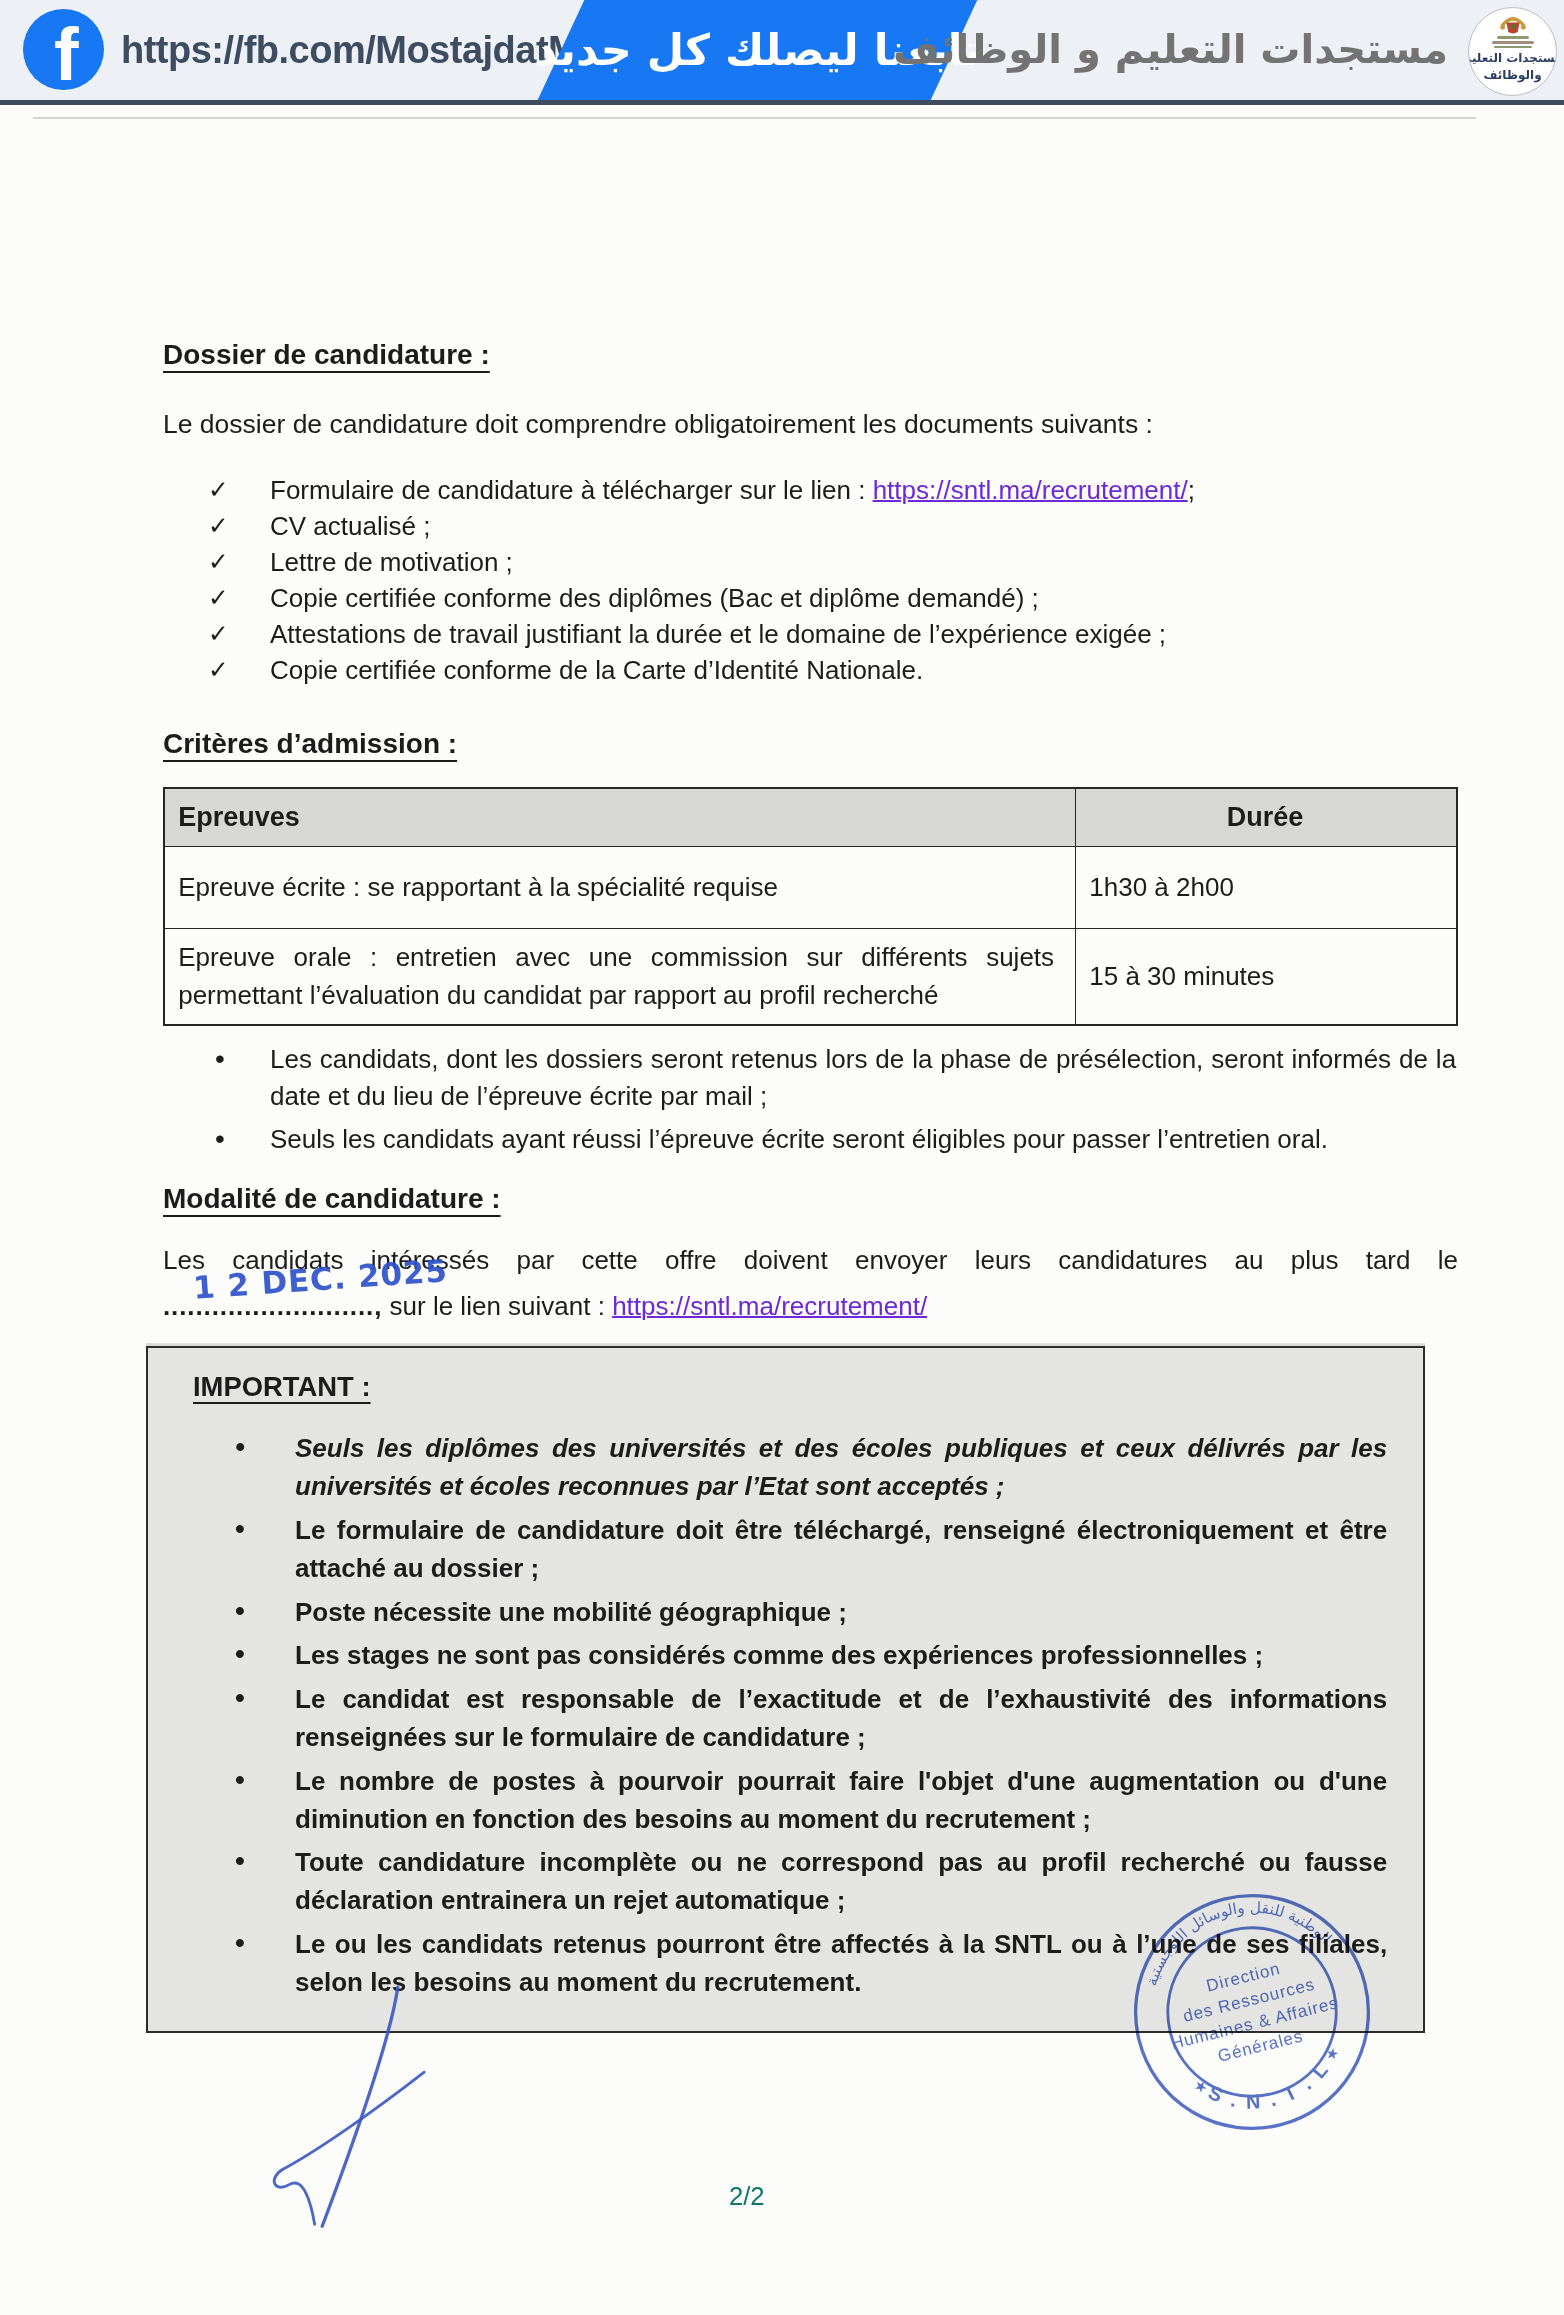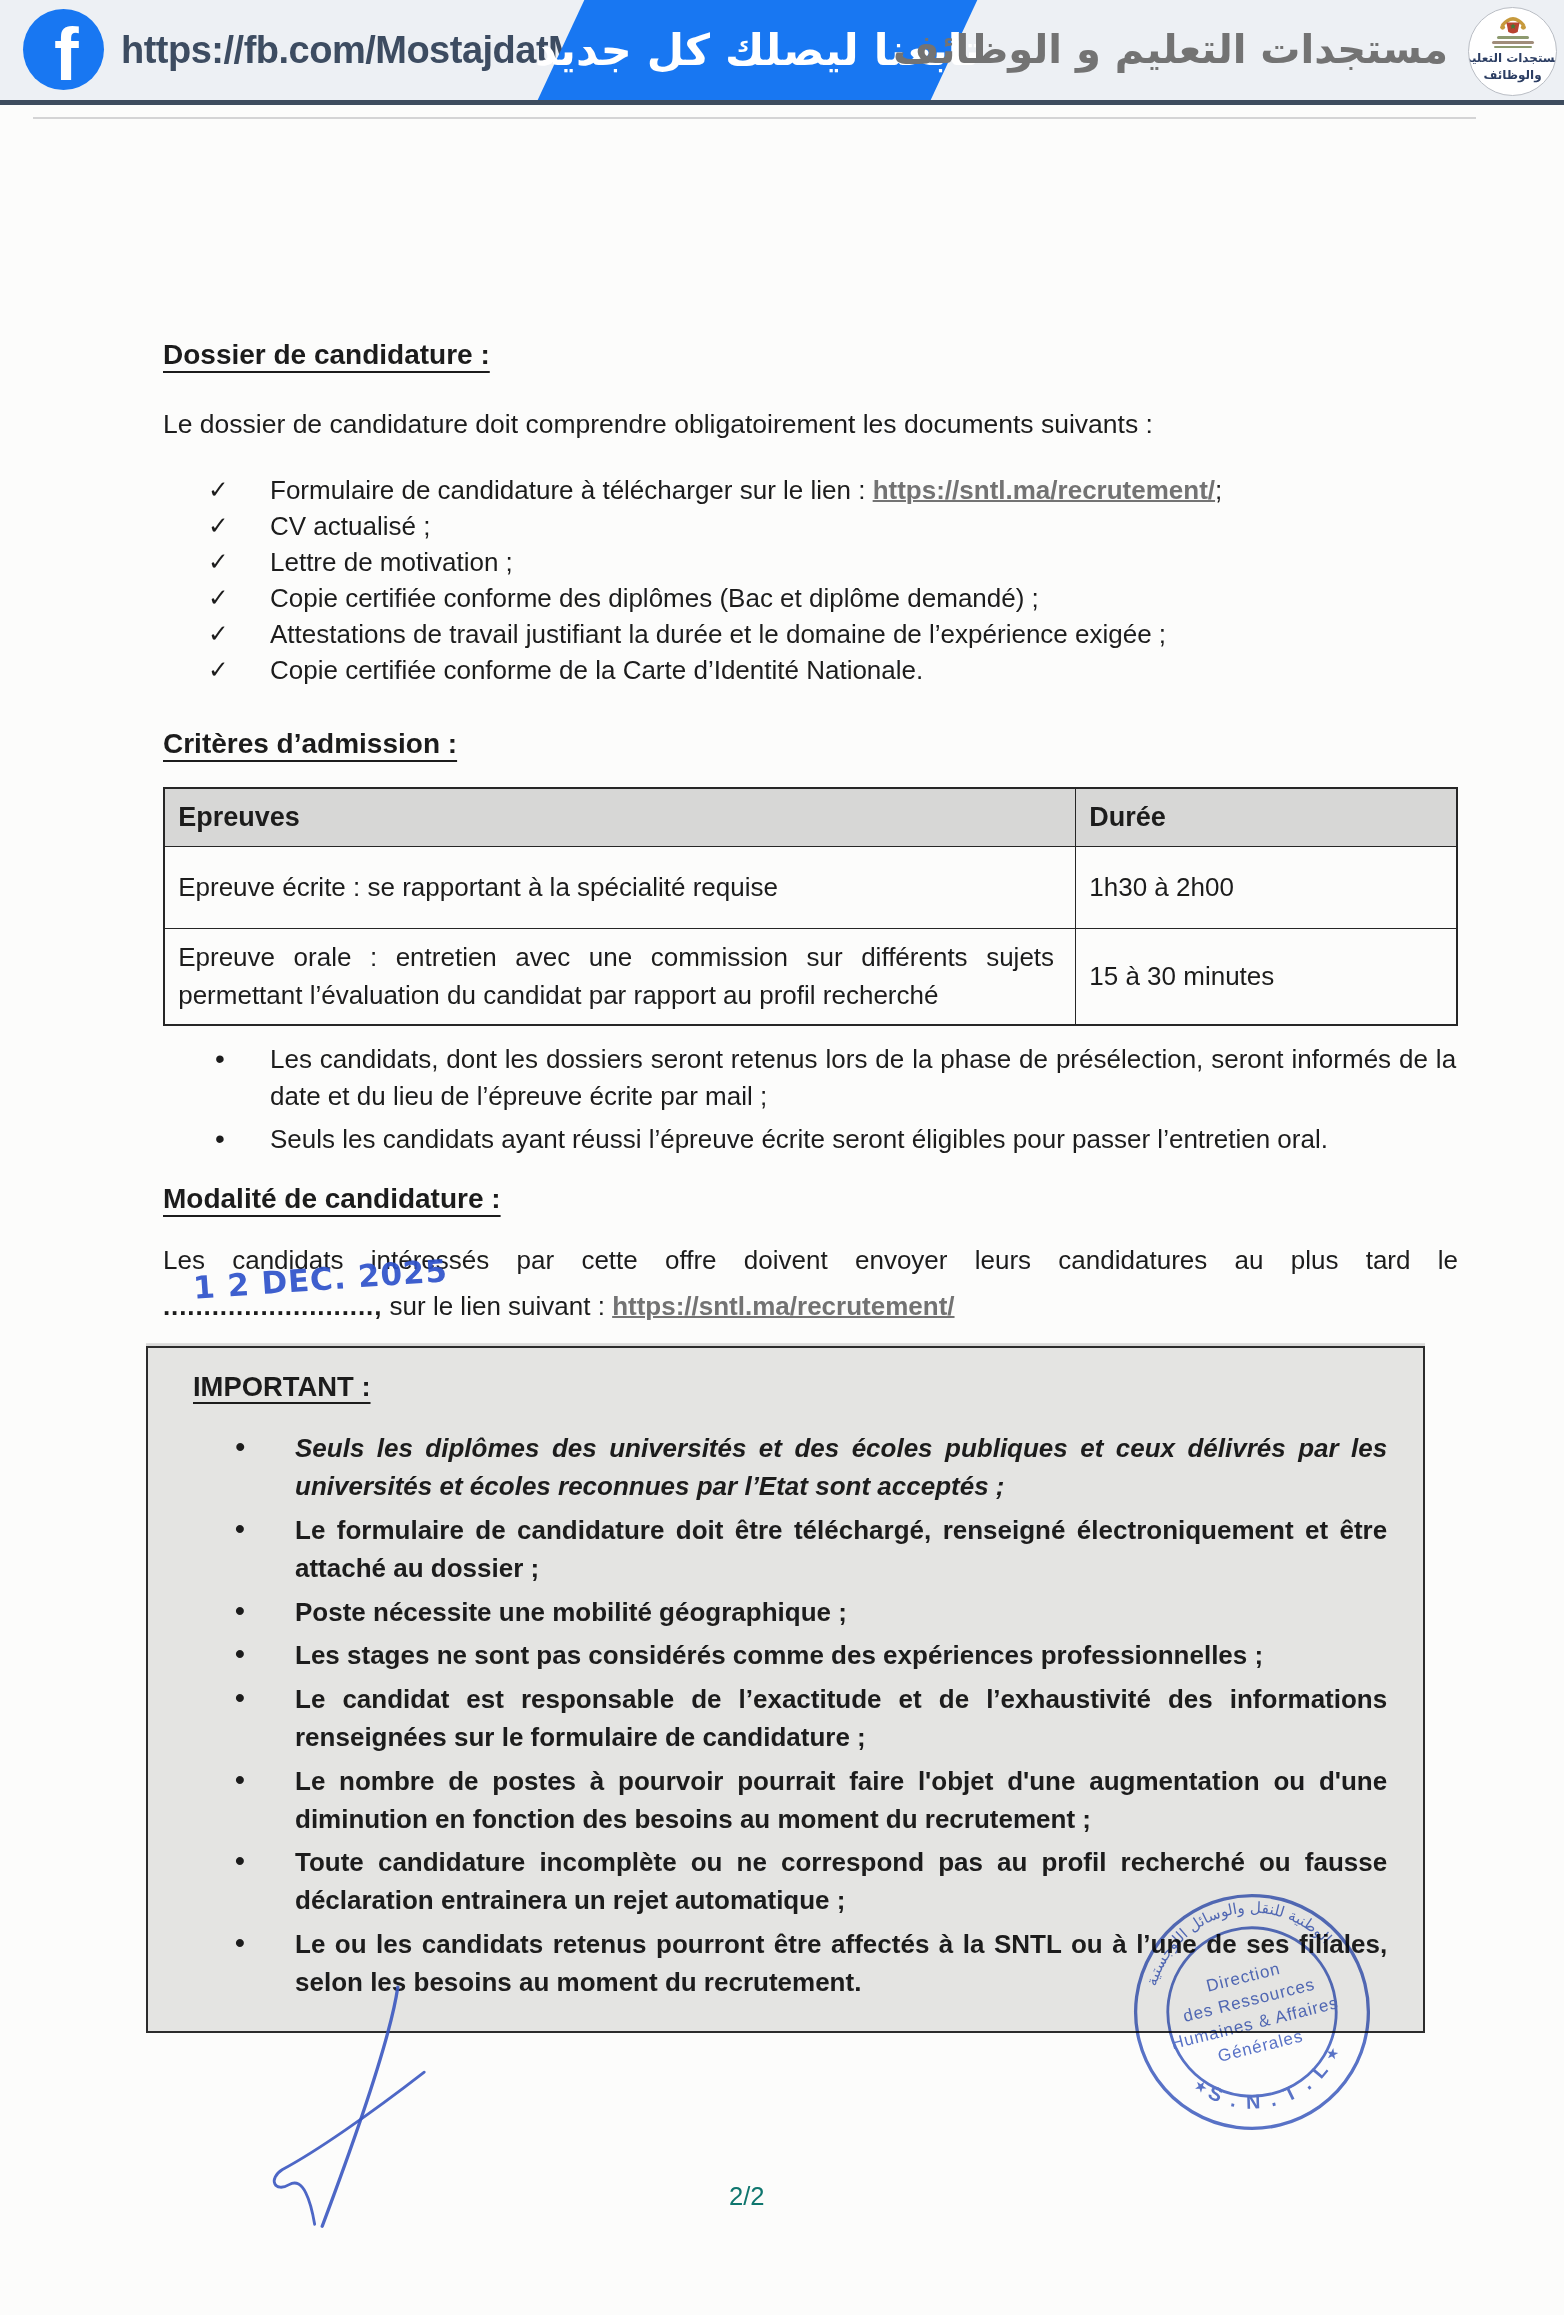--- a/index.html
+++ b/index.html
@@ -55,36 +55,36 @@
   .main{position:absolute;left:163px;top:339px;width:1295px;font-size:26px;}
   .doc-heading{
     font-size:28px;font-weight:bold;margin:0;
     text-decoration:underline;text-decoration-thickness:2.4px;text-underline-offset:6.6px;
   }
   .intro{font-weight:normal;margin:38px 0 11px 0;font-size:26.5px;}
 
   ul.checklist{list-style:none;margin:32px 0 0 0;padding:0;}
   ul.checklist li{position:relative;padding-left:107px;line-height:36px;}
   ul.checklist .check{position:absolute;left:45px;top:0;font-size:24.6px;}
-  .doc-link{color:#737373;font-weight:bold;text-decoration:underline;text-decoration-thickness:1.9px;}
+  .doc-link{color:#6d28d9;font-weight:normal;text-decoration:underline;text-decoration-thickness:1.9px;}
 
   .h-criteres{margin-top:40px;text-decoration:underline;}
 
   table.criteria{
     width:100%;border-collapse:collapse;margin-top:26.5px;
     border:2.8px solid #262626;
   }
   table.criteria th,table.criteria td{
     border:1.9px solid #262626;vertical-align:middle;
     padding:9.5px 15px 9.5px 13.2px;font-size:26px;
   }
   table.criteria th{
     background:#d7d7d6;text-align:left;font-size:27px;height:38px;
   }
-  table.criteria .col-duree{width:29.5%;}
+  table.criteria .col-duree{width:29.5%;text-align:center;}
   table.criteria td{height:62px;}
   table.criteria tr.row2 td.c1{text-align:justify;line-height:38px;padding-right:21px;}
 
   ul.doc-bullets{list-style:none;margin:15px 0 0 0;padding:0;}
   ul.doc-bullets li{position:relative;padding-left:107px;line-height:37px;margin-bottom:6.6px;text-align:justify;padding-right:1.9px;}
   ul.doc-bullets .dot{position:absolute;left:52px;top:-0.9px;font-size:28px;}
 
   .h-modalite{margin-top:24.6px;}
 
   .modality{position:relative;margin-top:22px;line-height:46px;}

